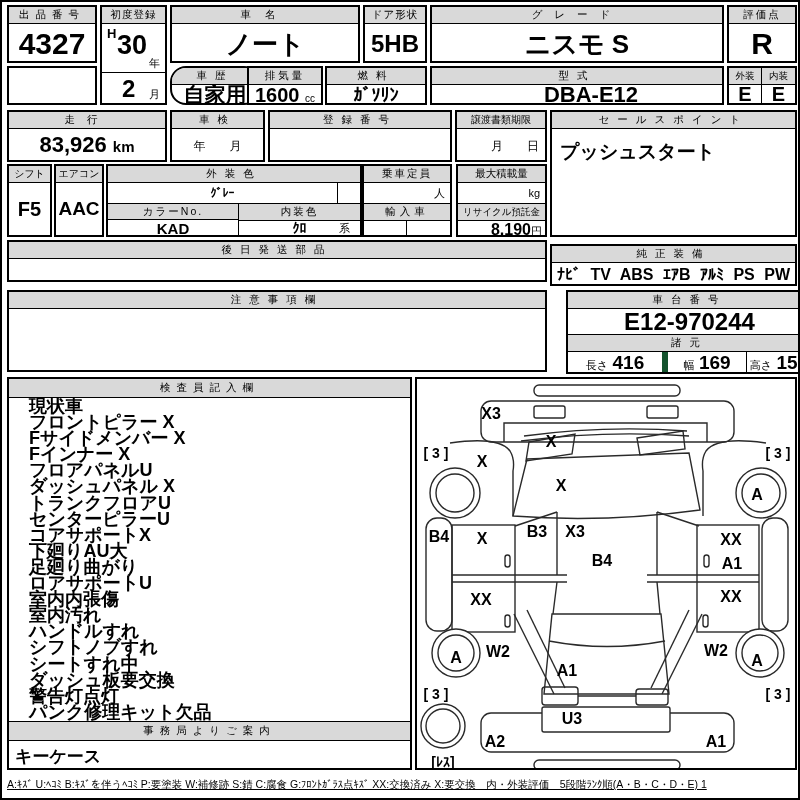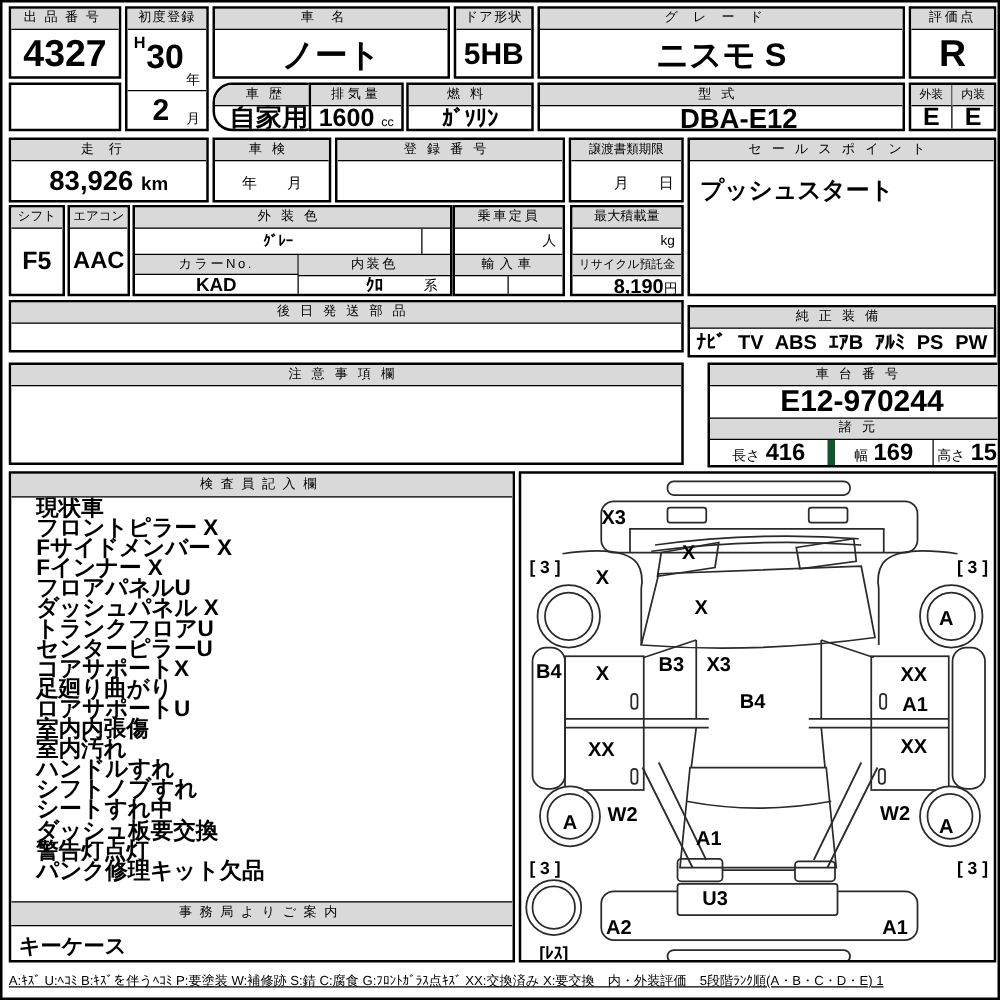--- a/index.html
+++ b/index.html
@@ -198,20 +198,21 @@
     <div style="height:323px;overflow:hidden;">
         <div class="insp-line">現状車</div>
         <div class="insp-line">フロントピラー X</div>
         <div class="insp-line">Fサイドメンバー X</div>
         <div class="insp-line">Fインナー X</div>
         <div class="insp-line">フロアパネルU</div>
         <div class="insp-line">ダッシュパネル X</div>
         <div class="insp-line">トランクフロアU</div>
         <div class="insp-line">センターピラーU</div>
         <div class="insp-line">コアサポートX</div>
+        <div class="insp-line">下廻りAU大</div>
         <div class="insp-line">足廻り曲がり</div>
         <div class="insp-line">ロアサポートU</div>
         <div class="insp-line">室内内張傷</div>
         <div class="insp-line">室内汚れ</div>
         <div class="insp-line">ハンドルすれ</div>
         <div class="insp-line">シフトノブすれ</div>
         <div class="insp-line">シートすれ中</div>
         <div class="insp-line">ダッシュ板要交換</div>
         <div class="insp-line">警告灯点灯</div>
         <div class="insp-line">パンク修理キット欠品</div>

